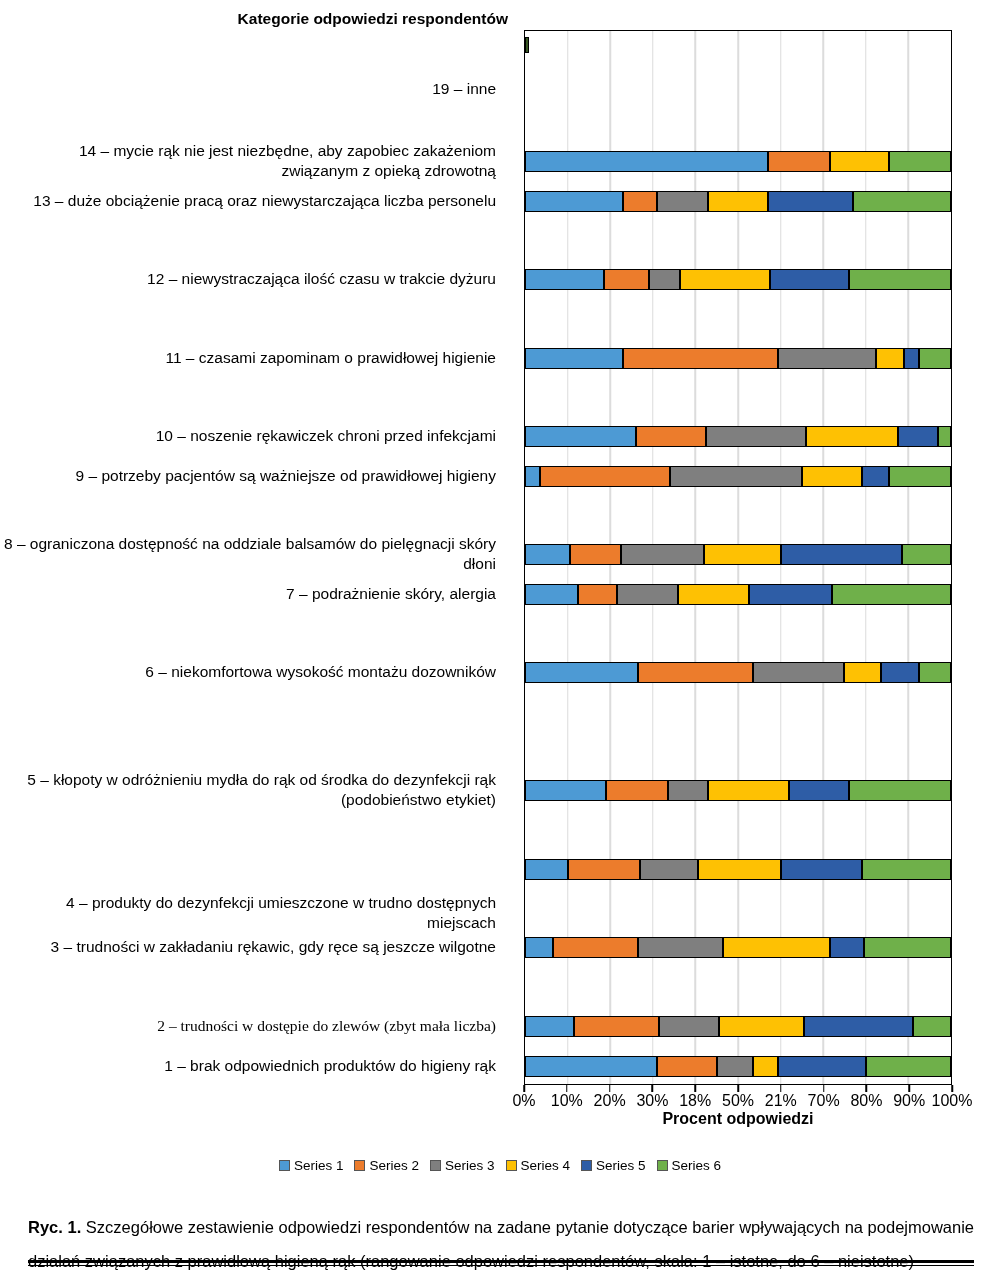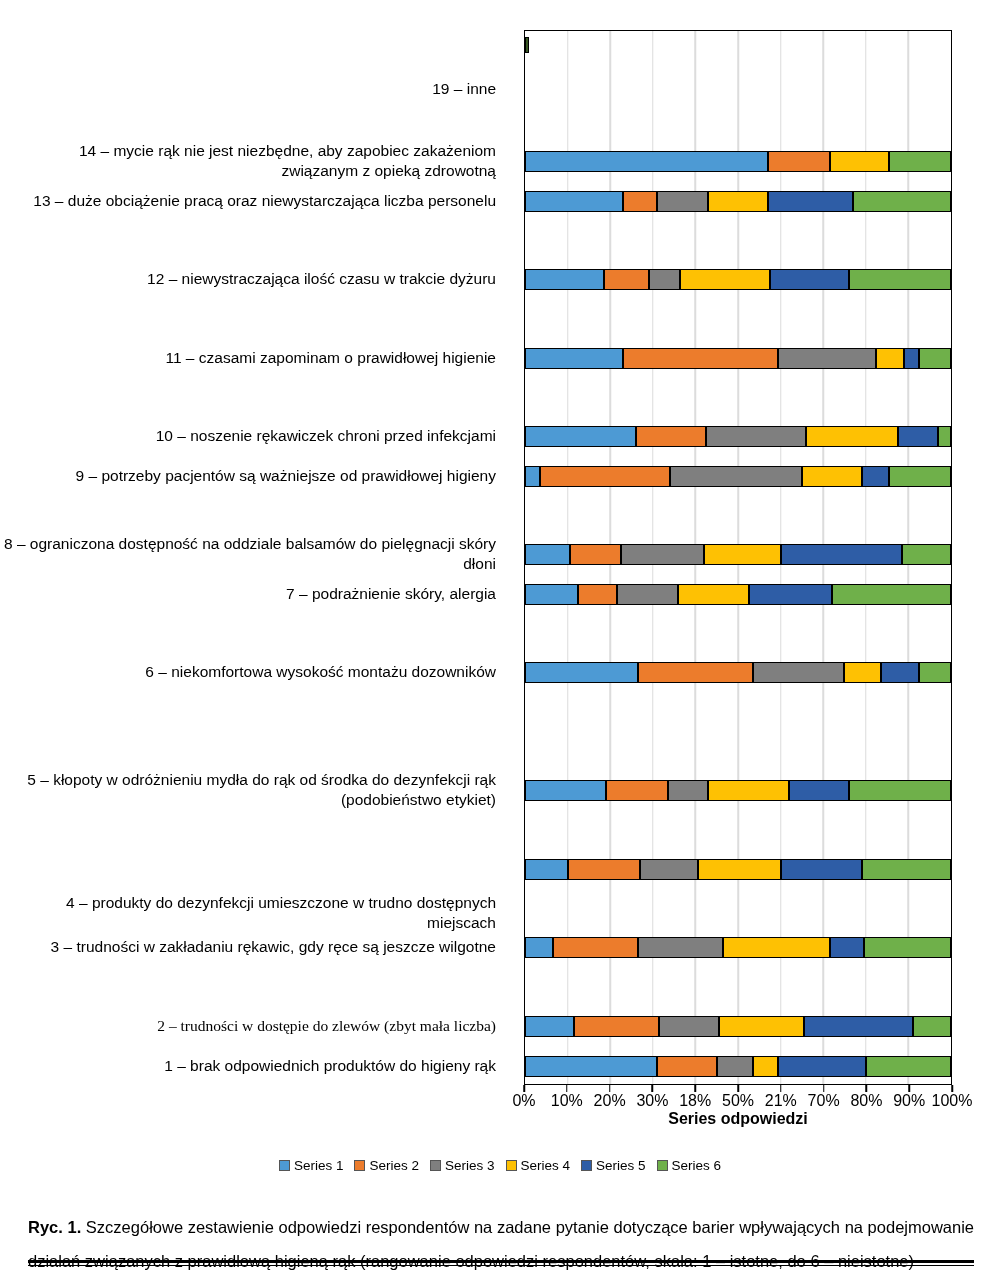--- a/index.html
+++ b/index.html
@@ -63,20 +63,21 @@
   .caption .b{font-weight:bold;}
   .rule{
     position:absolute;top:1260px;left:28px;width:946px;height:6px;
     border-top:3px solid #000;border-bottom:1.5px solid #000;box-sizing:border-box;
   }
 </style>
 </head>
 <body>
 
 <div id="page">
+  <div class="ytitle">Kategorie odpowiedzi respondentów</div>
 
   <div id="labels">
       <div class="cat-label" style="top: 88.5px;">19 – inne</div>
       <div class="cat-label" style="top: 160.5px;">14 – mycie rąk nie jest niezbędne, aby zapobiec zakażeniom związanym z opieką zdrowotną</div>
       <div class="cat-label" style="top: 200.5px;">13 – duże obciążenie pracą oraz niewystarczająca liczba personelu</div>
       <div class="cat-label" style="top: 278.5px;">12 – niewystraczająca ilość czasu w trakcie dyżuru</div>
       <div class="cat-label" style="top: 357.5px;">11 – czasami zapominam o prawidłowej higienie</div>
       <div class="cat-label" style="top: 435.5px;">10 – noszenie rękawiczek chroni przed infekcjami</div>
       <div class="cat-label" style="top: 475.5px;">9 – potrzeby pacjentów są ważniejsze od prawidłowej higieny</div>
       <div class="cat-label" style="top: 553.5px;">8 – ograniczona dostępność na oddziale balsamów do pielęgnacji skóry dłoni</div>
@@ -232,21 +233,21 @@
       <div class="tick" style="left: 823.6px;"></div>
       <div class="tick-label" style="left: 823.6px;">70%</div>
       <div class="tick" style="left: 866.4px;"></div>
       <div class="tick-label" style="left: 866.4px;">80%</div>
       <div class="tick" style="left: 909.2px;"></div>
       <div class="tick-label" style="left: 909.2px;">90%</div>
       <div class="tick" style="left: 952px;"></div>
       <div class="tick-label" style="left: 952px;">100%</div>
     </div>
 
-  <div class="xlabel">Series odpowiedzi</div>
+  <div class="xlabel">Procent odpowiedzi</div>
 
   <div id="legend">
       <div class="legend-item">
         <div class="swatch" style="background: rgb(77, 154, 212);"></div>
         <div>Series 1</div>
       </div>
       <div class="legend-item">
         <div class="swatch" style="background: rgb(236, 124, 44);"></div>
         <div>Series 2</div>
       </div>

